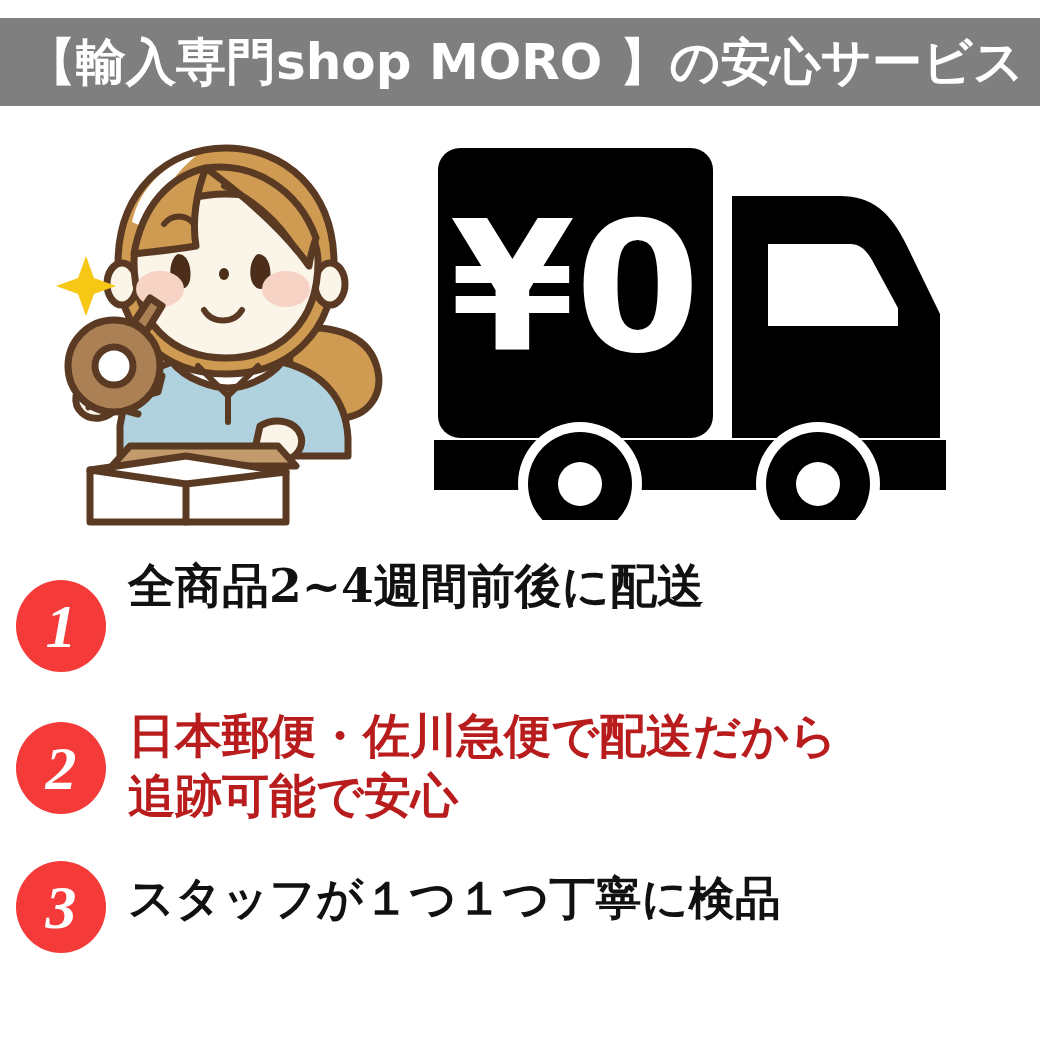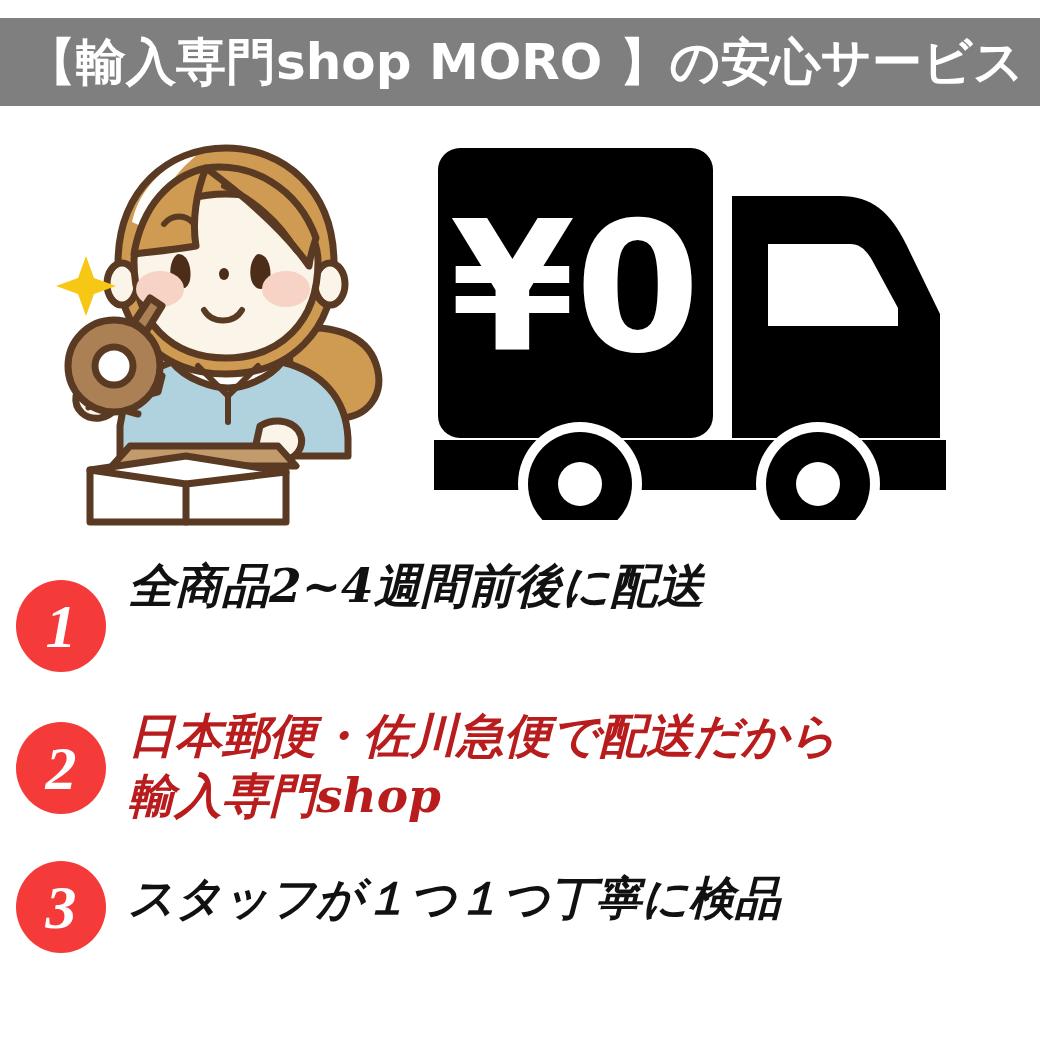--- a/index.html
+++ b/index.html
@@ -114,21 +114,21 @@
   .service-text {
     margin-left: 22px;
     color: #111111;
     font-family: "DejaVu Serif", "Liberation Serif", serif;
     font-weight: bold;
     font-size: 47px;
     line-height: 1.27;
     letter-spacing: 0px;
     white-space: nowrap;
   }
-  .service-text .line { display: block; font-style: italic; }
+  .service-text .line { display: block; }
   .item-1 .service-text .line.indent { padding-left: 22px; }
   .item-3 .service-text { font-size: 46px; padding-top: 14px; }
 </style>
 </head>
 <body>
 
 <div id="page">
 
   <div class="header-banner" style="background: rgb(127, 127, 127);">
     <div class="header-title" style="color: rgb(255, 255, 255);">【輸入専門shop MORO 】の安心サービス</div>
@@ -236,21 +236,21 @@
       <div class="badge" style="background: rgb(245, 58, 58); color: rgb(255, 255, 255);">1</div>
       <div class="service-text" style="color: rgb(17, 17, 17);">
         <span class="line">全商品2~4週間前後に配送</span>
       </div>
     </div>
 
     <div class="service-item item-2">
       <div class="badge" style="background: rgb(245, 58, 58); color: rgb(255, 255, 255);">2</div>
       <div class="service-text" style="color: #b91c1c;">
         <span class="line">日本郵便・佐川急便で配送だから</span>
-        <span class="line">輸入専門shop</span>
+        <span class="line">追跡可能で安心</span>
       </div>
     </div>
 
     <div class="service-item item-3">
       <div class="badge" style="background: rgb(245, 58, 58); color: rgb(255, 255, 255);">3</div>
       <div class="service-text" style="color: rgb(17, 17, 17);">
         <span class="line">スタッフが１つ１つ丁寧に検品</span>
       </div>
     </div>
 

